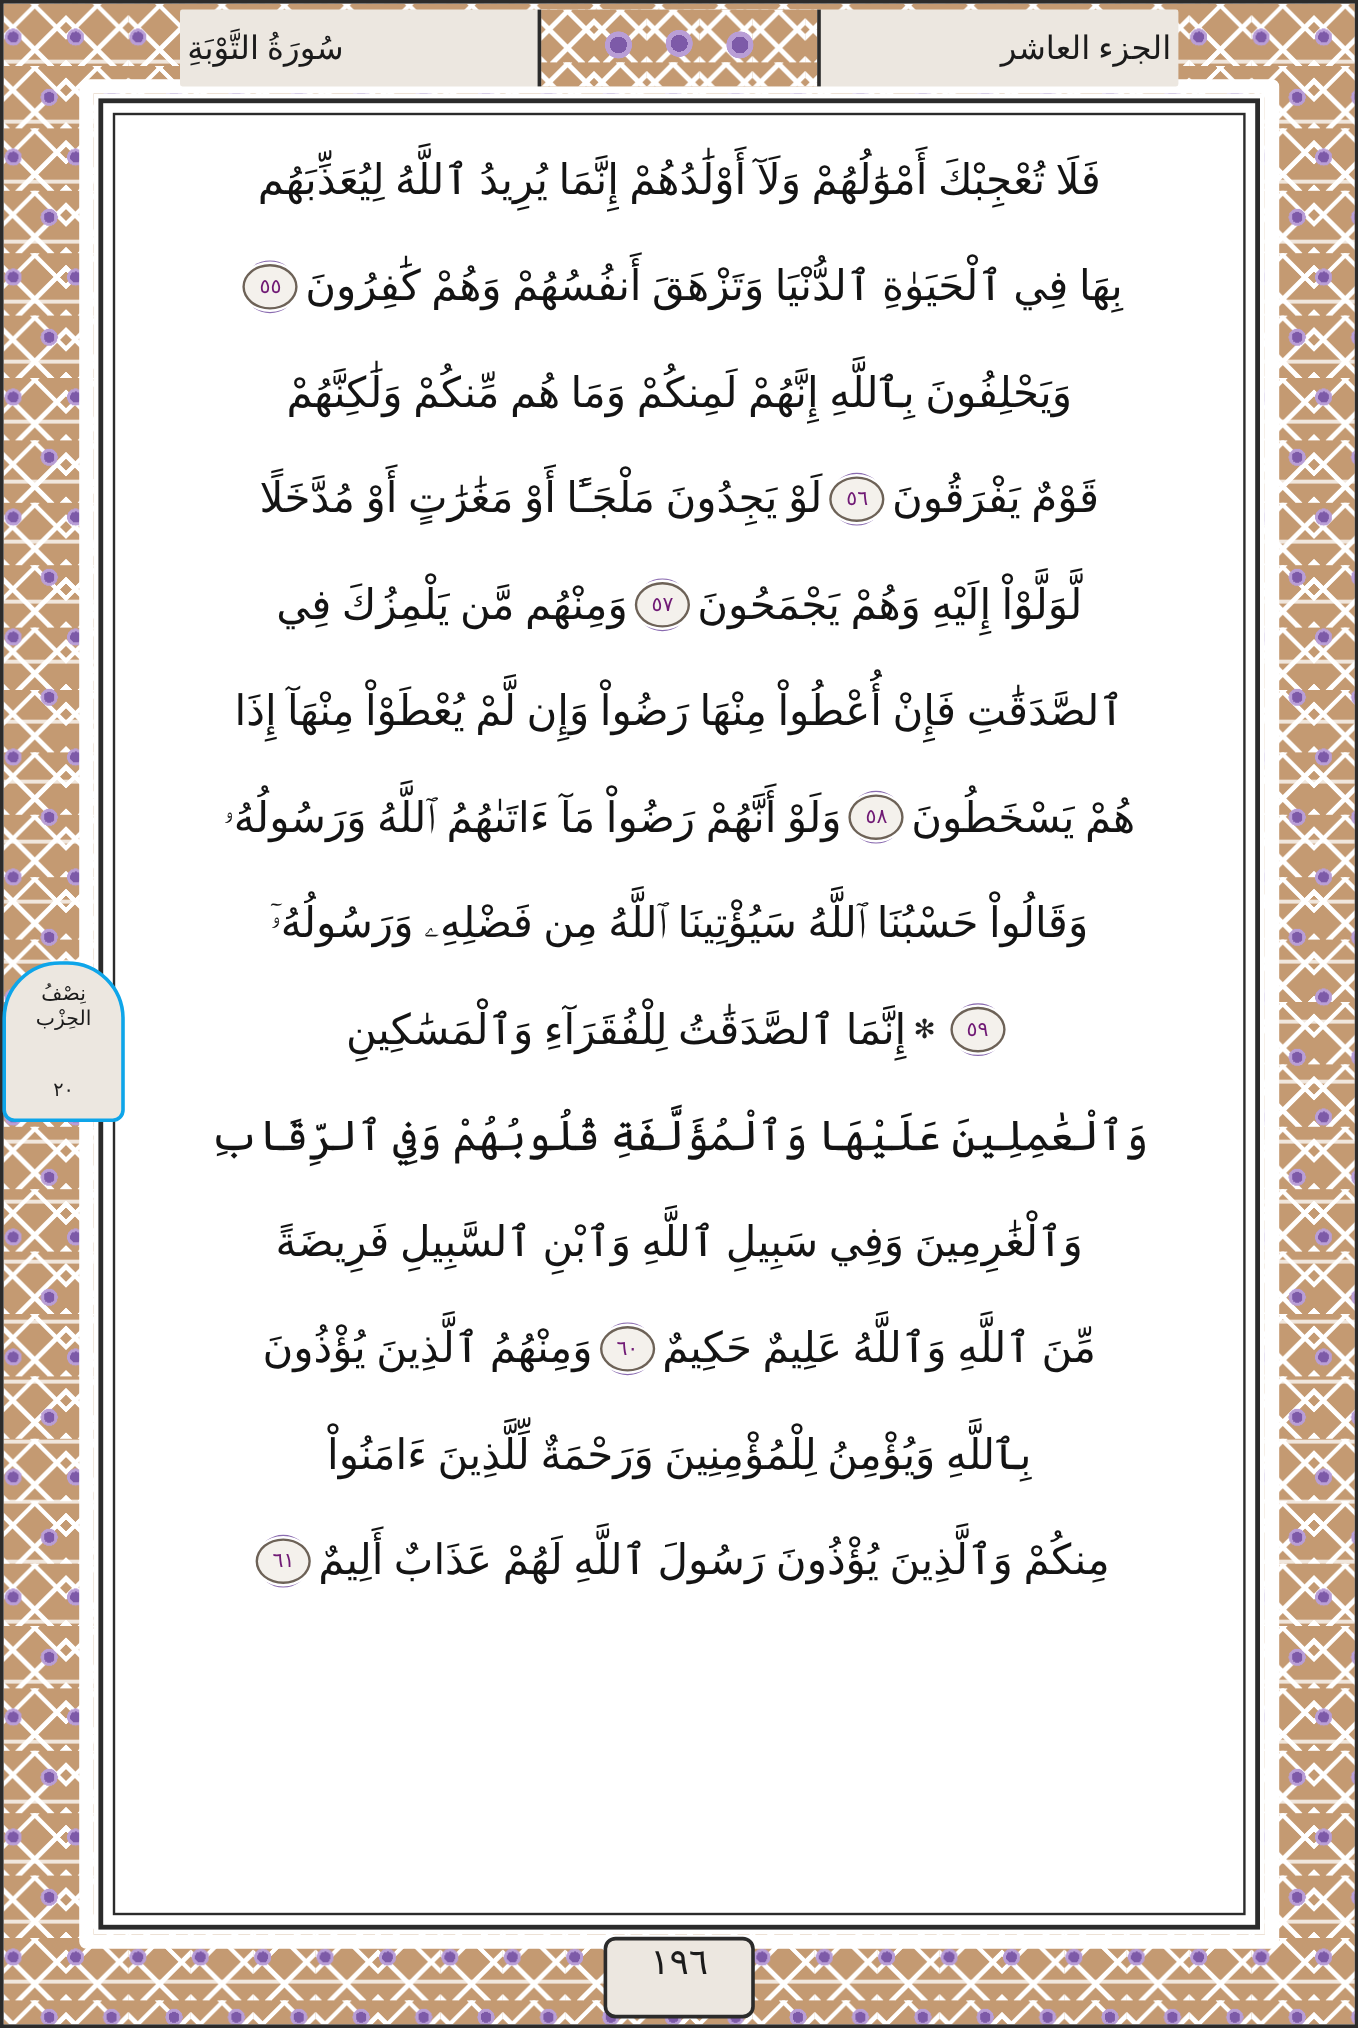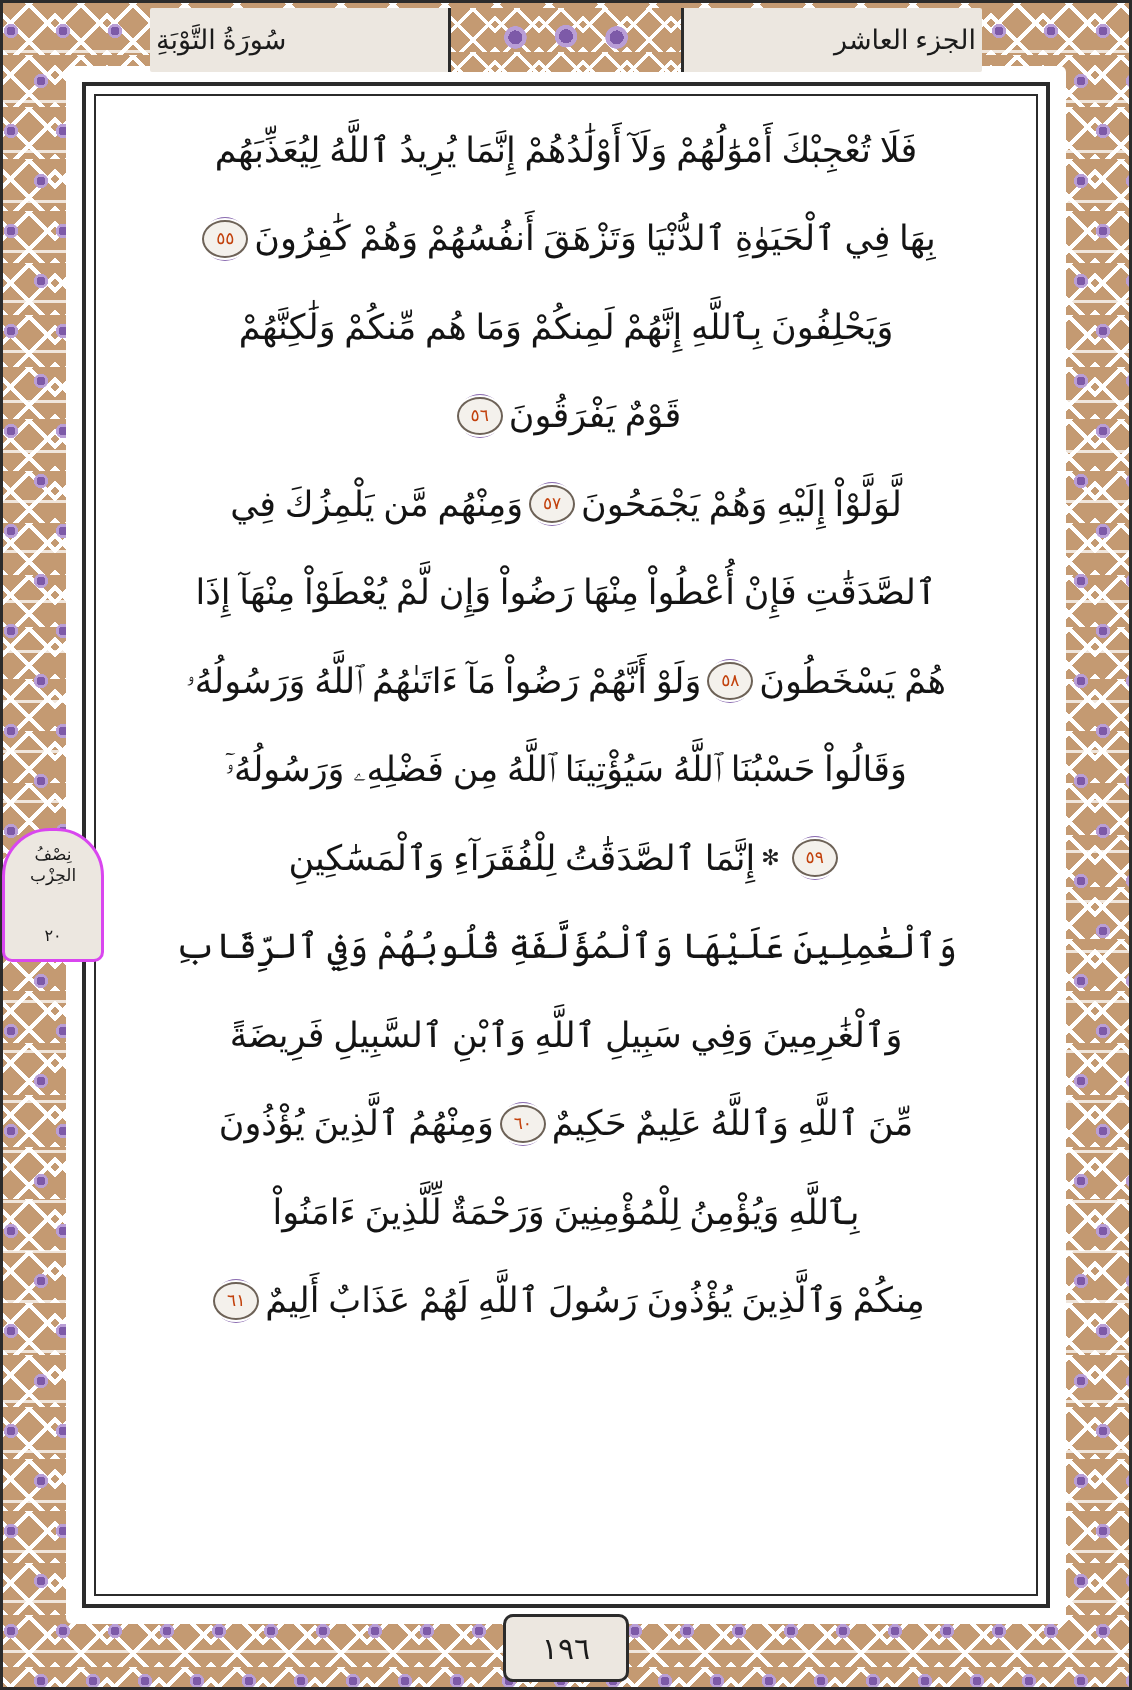--- a/index.html
+++ b/index.html
@@ -155,43 +155,43 @@
   .ayah-marker {
     display: inline-block;
     min-width: 34px;
     height: 34px;
     line-height: 34px;
     margin: 0 6px;
     padding: 0 4px;
     border: 2px solid #6d6257;
     border-radius: 50%;
     background: #f4f1ec;
-    color: #c2410c;
+    color: #701a75;
     font-size: 17px;
     text-align: center;
     box-shadow: 0 0 0 2px #ffffff, 0 -7px 0 -4px #8a6bb0, 0 7px 0 -4px #8a6bb0;
     vertical-align: middle;
   }
   .sajdah-star {
     display: inline-block;
     margin: 0 6px;
     color: #222;
     font-size: 22px;
     vertical-align: middle;
   }
 
   
   .hizb-badge {
     position: absolute;
     left: 2px;
-    top: 828px;
+    top: 801px;
     width: 96px;
     height: 128px;
     background: #ece7e0;
-    border: 3px solid #d946ef;
+    border: 3px solid #0ea5e9;
     border-radius: 48px 48px 10px 10px;
     display: flex;
     flex-direction: column;
     align-items: center;
     justify-content: center;
     gap: 2px;
     z-index: 7;
     direction: rtl;
   }
   .hizb-badge span {
@@ -208,21 +208,21 @@
     position: absolute;
     left: 50%;
     transform: translateX(-50%);
     bottom: 8px;
     width: 120px;
     height: 62px;
     background: #ece7e0;
     border: 3px solid #2b2b2b;
     border-radius: 10px;
     display: flex;
-    align-items: center;
+    align-items: flex-start;
     justify-content: center;
     z-index: 7;
   }
   .page-number-badge .pnum {
     font-size: 30px;
     color: #1b1b1b;
     direction: rtl;
     font-family: "Liberation Serif", "DejaVu Serif", serif;
   }
 </style>
@@ -250,20 +250,21 @@
       <div class="ayah-line">
         <span class="txt">بِهَا فِي ٱلْحَيَوٰةِ ٱلدُّنْيَا وَتَزْهَقَ أَنفُسُهُمْ وَهُمْ كَٰفِرُونَ</span>
         <span class="ayah-marker">٥٥</span>
       </div>
       <div class="ayah-line">
         <span class="txt">وَيَحْلِفُونَ بِٱللَّهِ إِنَّهُمْ لَمِنكُمْ وَمَا هُم مِّنكُمْ وَلَٰكِنَّهُمْ</span>
       </div>
       <div class="ayah-line">
         <span class="txt">قَوْمٌ يَفْرَقُونَ</span>
         <span class="ayah-marker">٥٦</span>
+        <span class="txt">لَوْ يَجِدُونَ مَلْجَـًٔا أَوْ مَغَٰرَٰتٍ أَوْ مُدَّخَلًا</span>
       </div>
       <div class="ayah-line">
         <span class="txt">لَّوَلَّوْاْ إِلَيْهِ وَهُمْ يَجْمَحُونَ</span>
         <span class="ayah-marker">٥٧</span>
         <span class="txt">وَمِنْهُم مَّن يَلْمِزُكَ فِي</span>
       </div>
       <div class="ayah-line">
         <span class="txt">ٱلصَّدَقَٰتِ فَإِنْ أُعْطُواْ مِنْهَا رَضُواْ وَإِن لَّمْ يُعْطَوْاْ مِنْهَآ إِذَا</span>
       </div>
       <div class="ayah-line">

